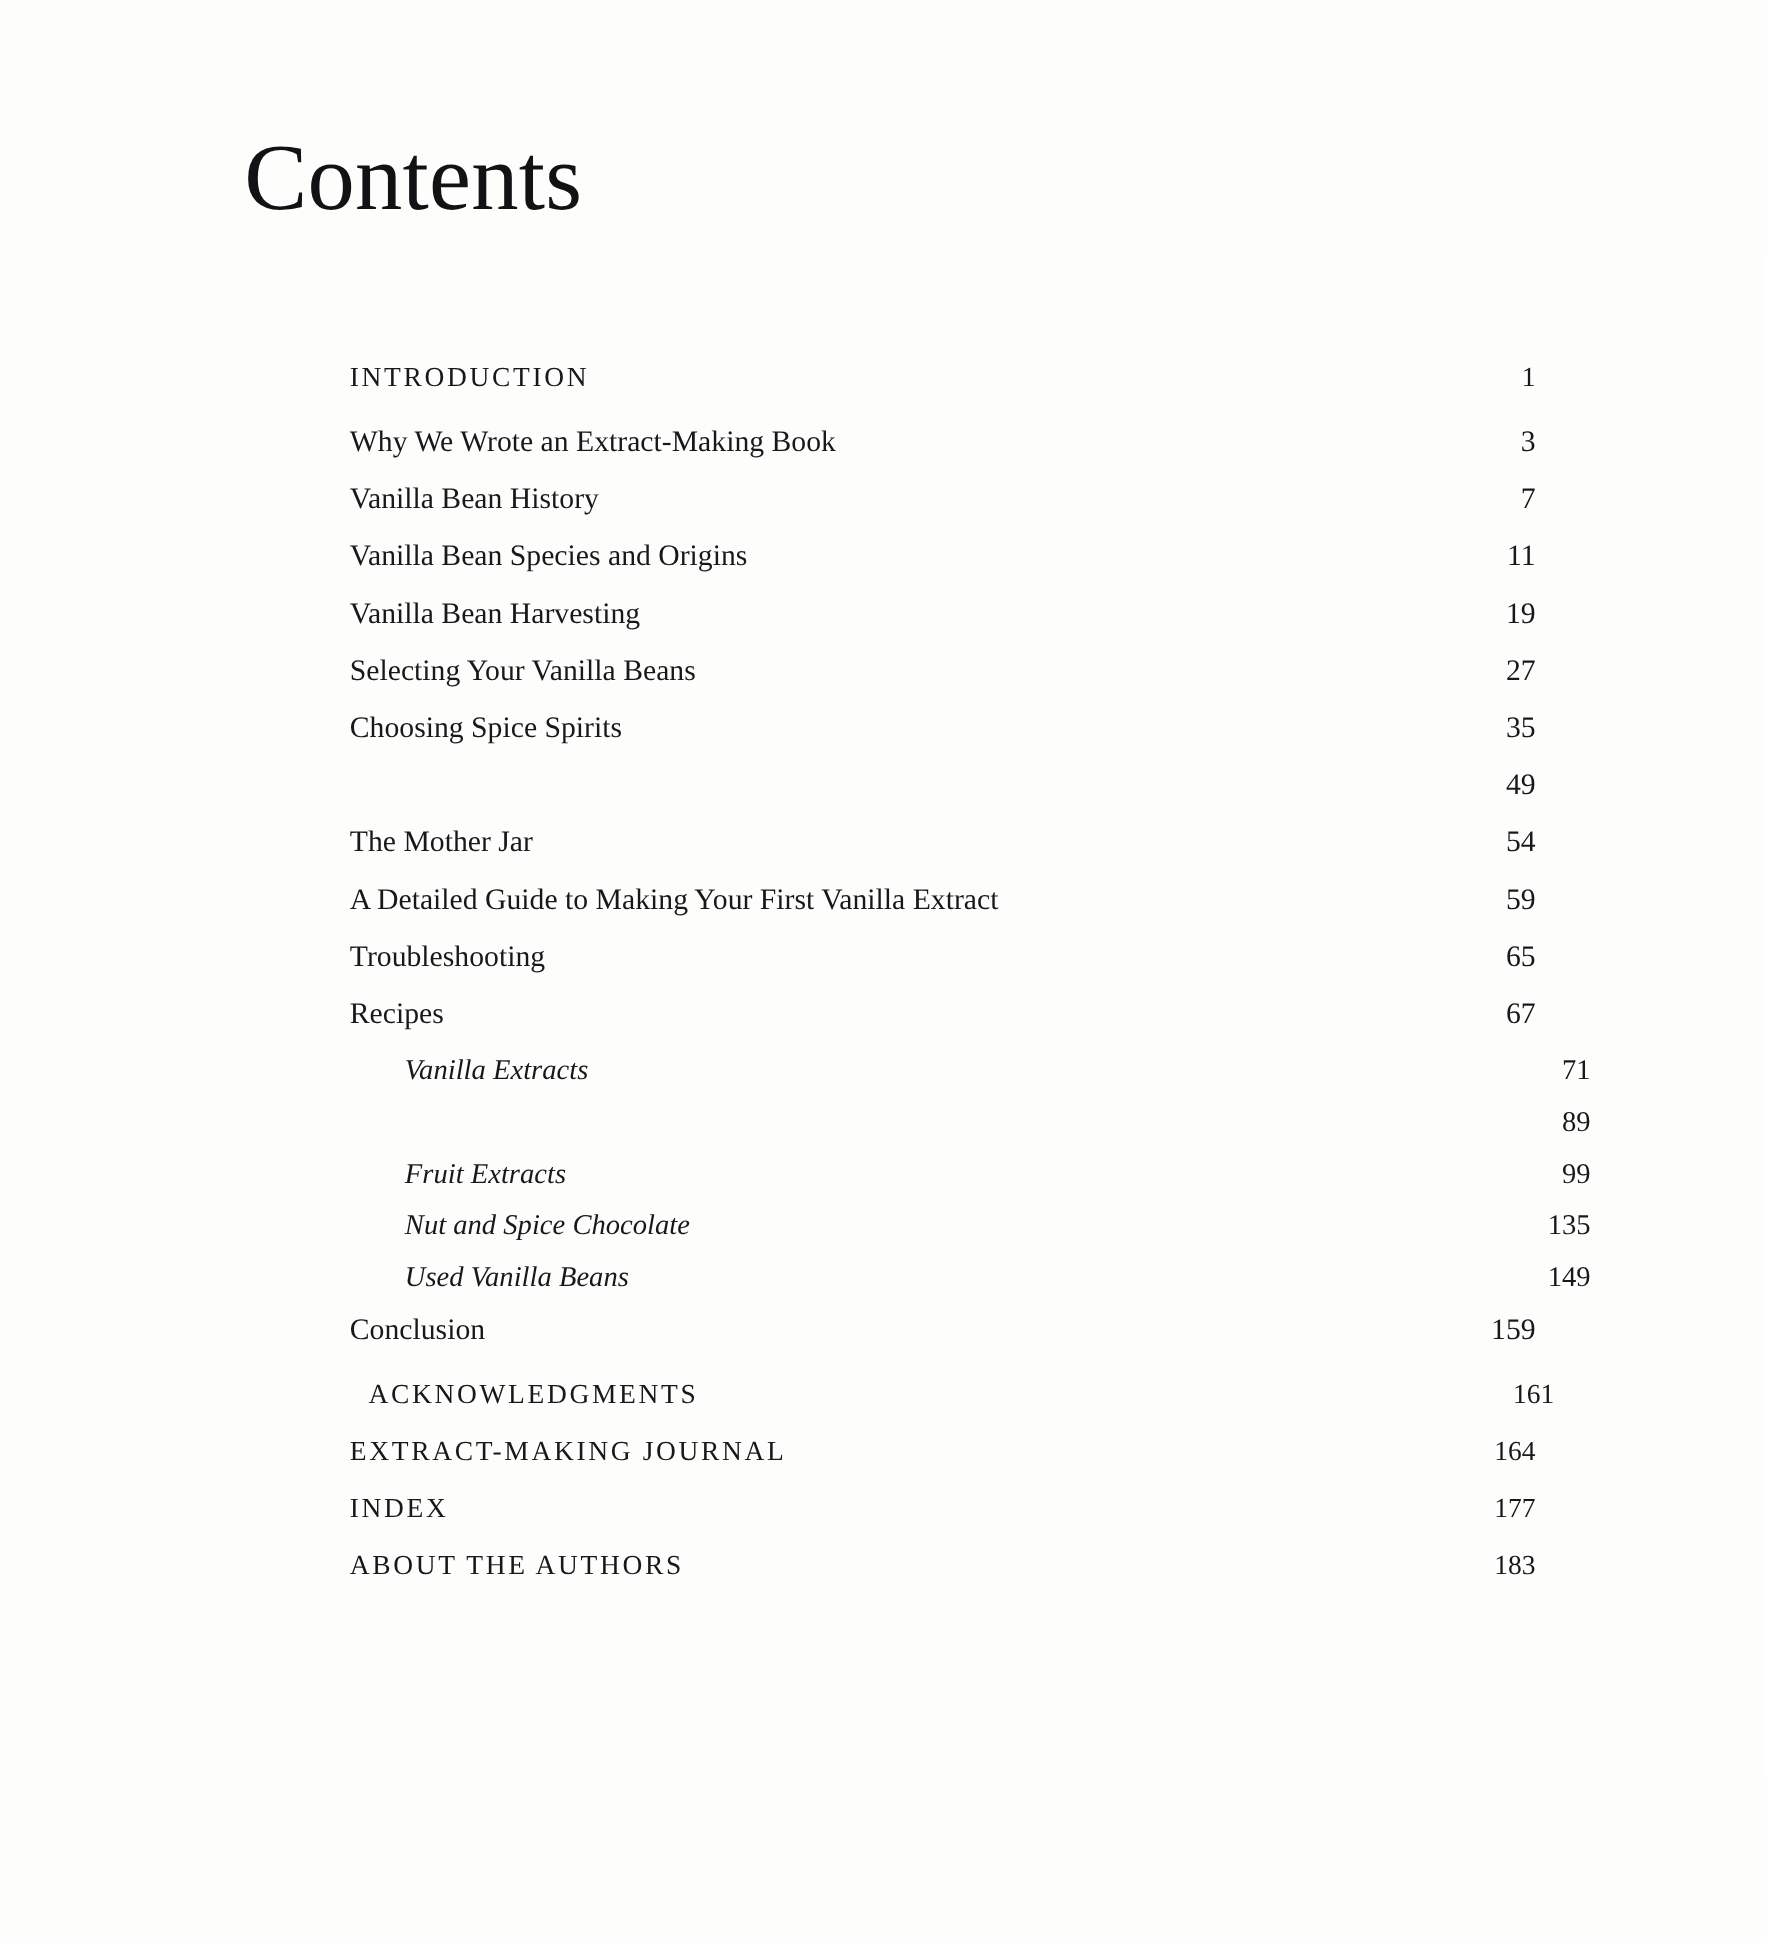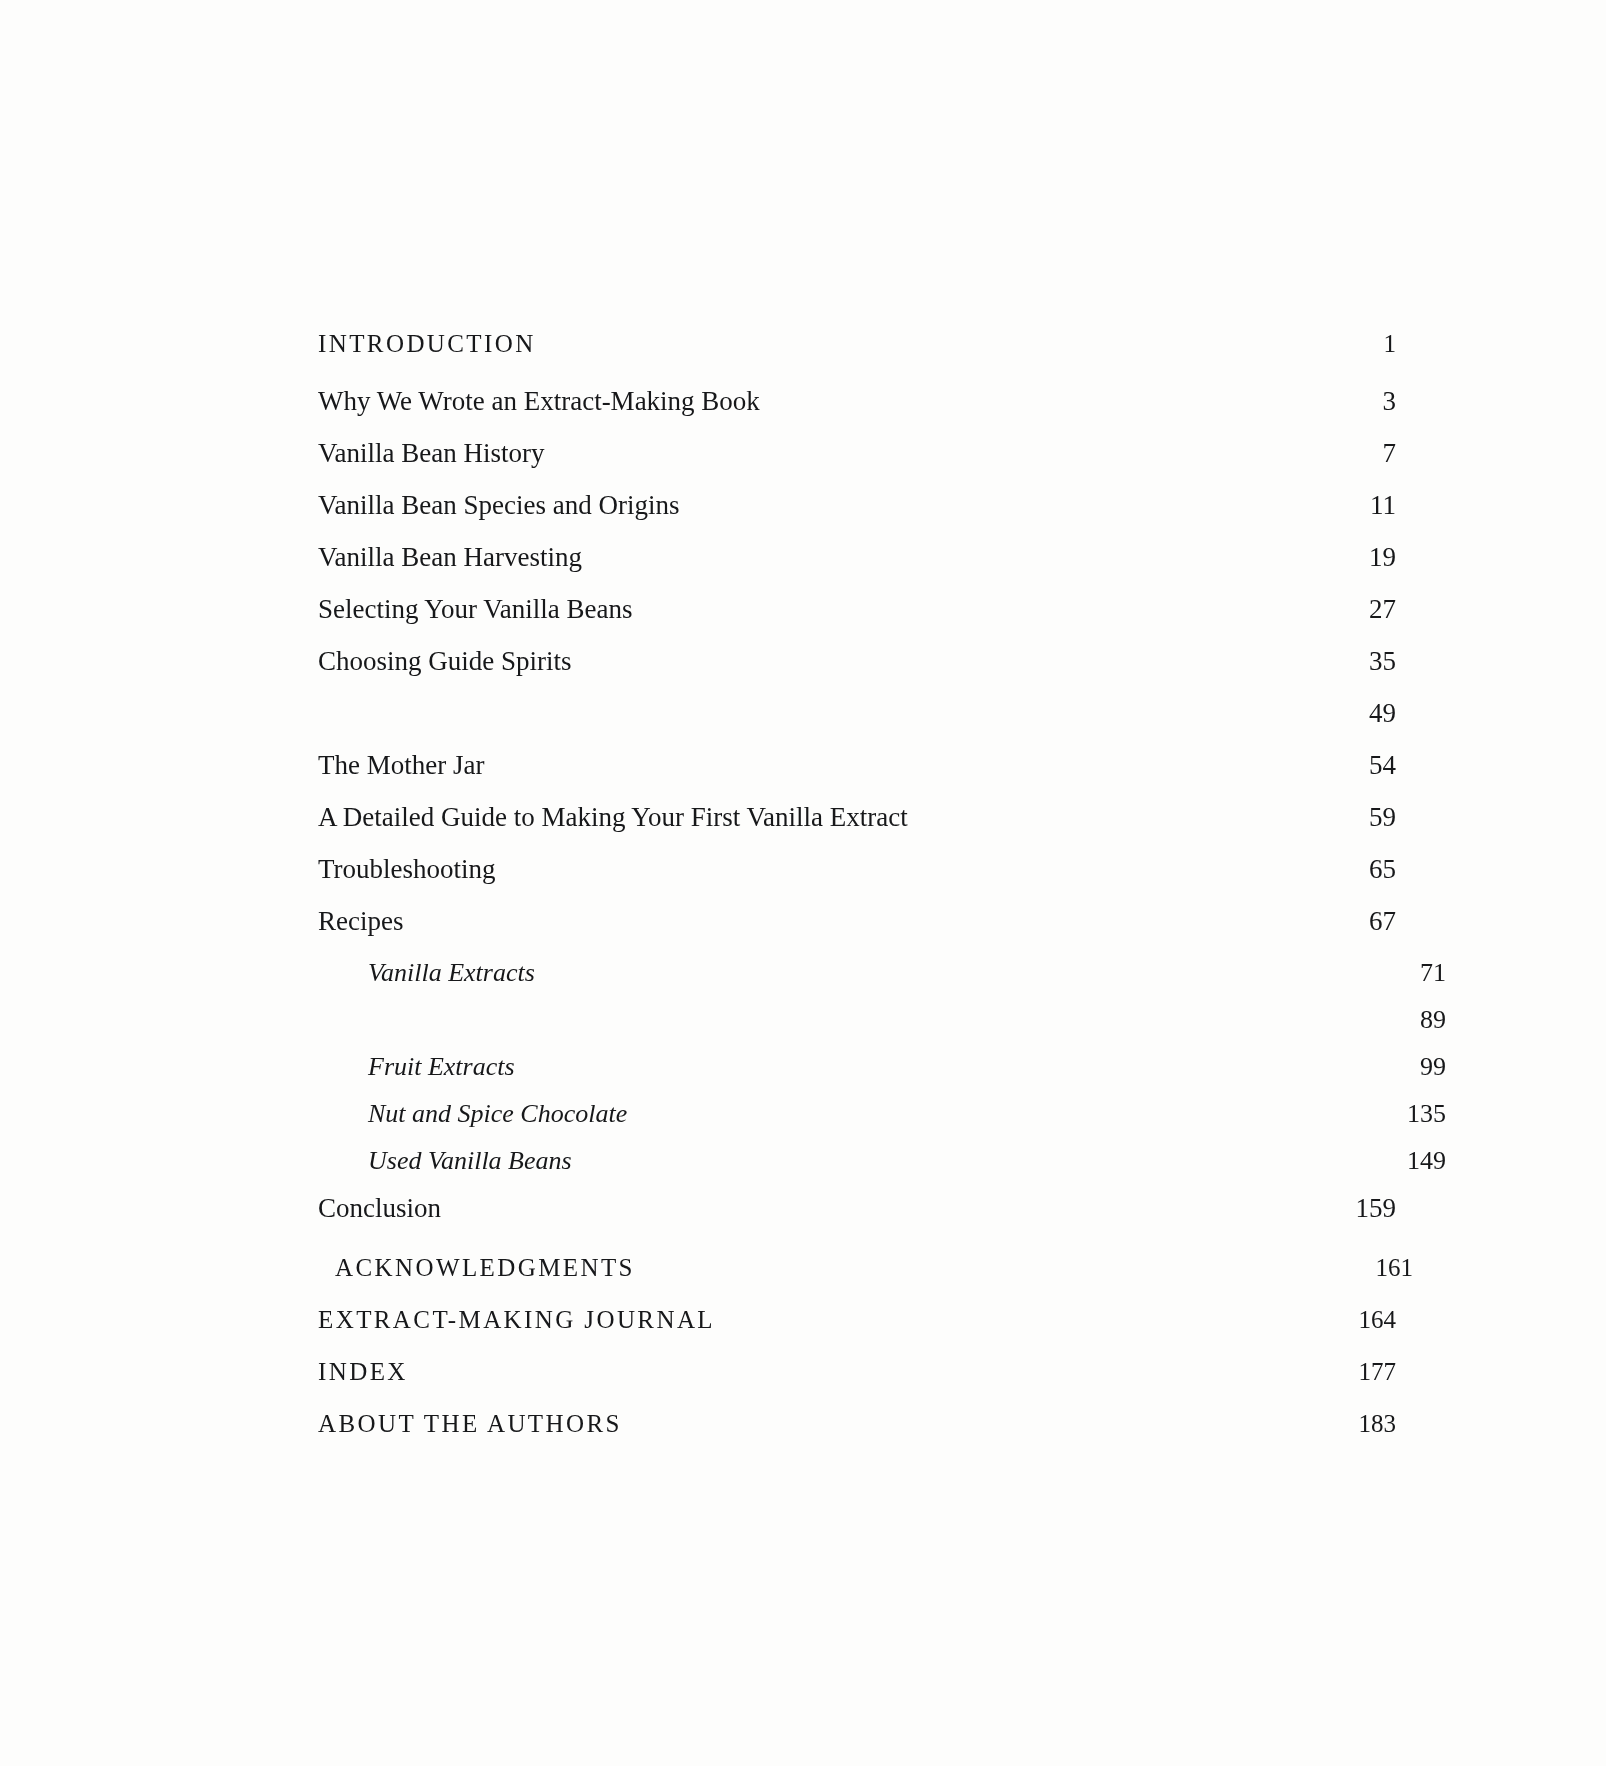--- a/index.html
+++ b/index.html
@@ -110,20 +110,21 @@
 
   .row-gap { margin-bottom: 21px; }
   .row-gap-sub { margin-bottom: 17px; }
   .row-gap-sec { margin-bottom: 24px; }
 </style>
 </head>
 <body>
 
 <div class="page">
 
+  <div class="page-title">Contents</div>
 
   <div class="toc" id="toc-list">
       <div class="toc-entry level-section row-gap-sec">
         <span class="toc-label">INTRODUCTION</span>
         <span class="toc-dots"></span>
         <span class="toc-page">1</span>
       </div>
       <div class="toc-entry level-main row-gap" style="margin-top: 28px;">
         <span class="toc-label">Why We Wrote an Extract-Making Book</span>
         <span class="toc-dots"></span>
@@ -143,21 +144,21 @@
         <span class="toc-label">Vanilla Bean Harvesting</span>
         <span class="toc-dots"></span>
         <span class="toc-page">19</span>
       </div>
       <div class="toc-entry level-main row-gap">
         <span class="toc-label">Selecting Your Vanilla Beans</span>
         <span class="toc-dots"></span>
         <span class="toc-page">27</span>
       </div>
       <div class="toc-entry level-main row-gap">
-        <span class="toc-label">Choosing Guide Spirits</span>
+        <span class="toc-label">Choosing Spice Spirits</span>
         <span class="toc-dots"></span>
         <span class="toc-page">35</span>
       </div>
       <div class="toc-entry level-main row-gap">
         <span class="toc-dots"></span>
         <span class="toc-page">49</span>
       </div>
       <div class="toc-entry level-main row-gap">
         <span class="toc-label">The Mother Jar</span>
         <span class="toc-dots"></span>

